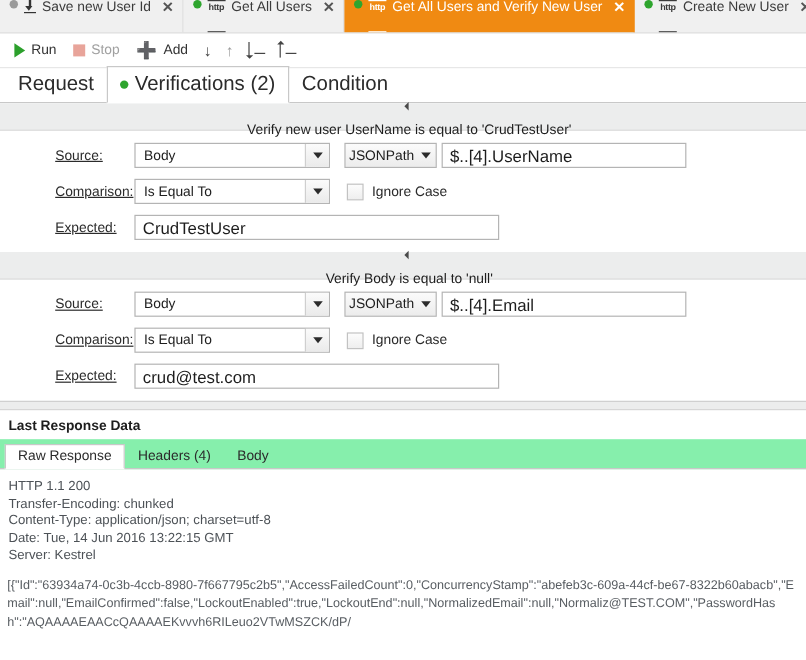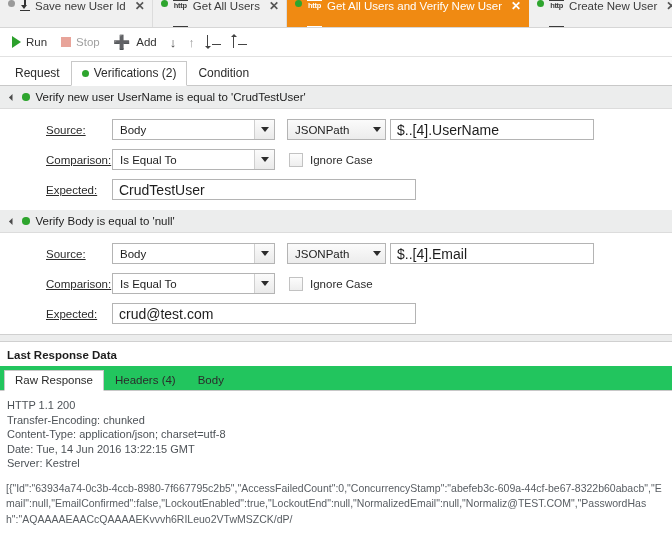--- a/index.html
+++ b/index.html
@@ -130,42 +130,42 @@
   .innertabs {
     display: flex; align-items: flex-end;
     height: 28px;
     background: #ffffff;
     border-bottom: 1px solid #c8c8c8;
     padding-left: 4px;
   }
   .itab {
     display: flex; align-items: center; gap: 5px;
     padding: 4px 10px 5px 10px;
-    font-size: 12px; color: #2b2b2b;
+    font-size: 17px; color: #2b2b2b;
     border: 1px solid transparent;
     position: relative; top: 1px;
   }
   .itab.active {
     background: #ffffff;
     border: 1px solid #c8c8c8;
     border-bottom-color: #ffffff;
   }
   .itab .dot {
     width: 7px; height: 7px; border-radius: 50%; background: #2ea52e;
   }
 
   
   .vscroll { background: #ffffff; }
   .vheader {
     display: flex; align-items: center; gap: 6px;
     height: 22px;
     background: #eceded;
     border-bottom: 1px solid #dcdcdc;
     padding-left: 10px;
-    font-size: 11.5px; color: #1d1d1d;
+    font-size: 11.5px; color: #1d1d1d; flex-direction: column;
   }
   .caret {
     width: 0; height: 0;
     border-left: 5px solid #4a4a4a;
     border-top: 5px solid transparent;
     border-bottom: 0 solid transparent;
     transform: rotate(45deg);
     margin-right: 1px;
   }
   .vheader .dot {
@@ -199,22 +199,23 @@
   .fselect .arrow b {
     width: 0; height: 0;
     border-left: 4px solid transparent;
     border-right: 4px solid transparent;
     border-top: 5px solid #2b2b2b;
     display: block;
   }
   .src-select { width: 163px; }
   .cmp-select { width: 163px; }
   .path-select {
-    width: 99px; margin-left: 12px;
+    width: 77px; margin-left: 12px;
     background: linear-gradient(#fbfbfb, #ececec);
+    justify-content: center;
   }
   .path-select .arrow {
     background: none; border-left: none; width: 16px;
   }
   .ftext {
     height: 21px; box-sizing: border-box;
     border: 1px solid #b4b4b4; background: #ffffff;
     display: flex; align-items: center;
     font-size: 14px; color: #1d1d1d;
     padding: 0 6px;
@@ -238,21 +239,21 @@
   }
   .lrd-title {
     font-size: 11.5px; font-weight: bold; color: #1d1d1d;
     padding: 7px 0 5px 7px;
     background: #ffffff;
   }
   .rtabs {
     display: flex; align-items: flex-end;
     height: 24px;
     border-bottom: 1px solid #c8c8c8;
-    padding-left: 4px; background: #22c55e;
+    padding-left: 4px; background: #86efac;
   }
   .rtab {
     padding: 3px 10px 4px 10px;
     font-size: 11.5px; color: #2b2b2b;
     border: 1px solid transparent;
     position: relative; top: 1px;
   }
   .rtab.active {
     background: #ffffff; border: 1px solid #c8c8c8;
     border-bottom-color: #ffffff;

